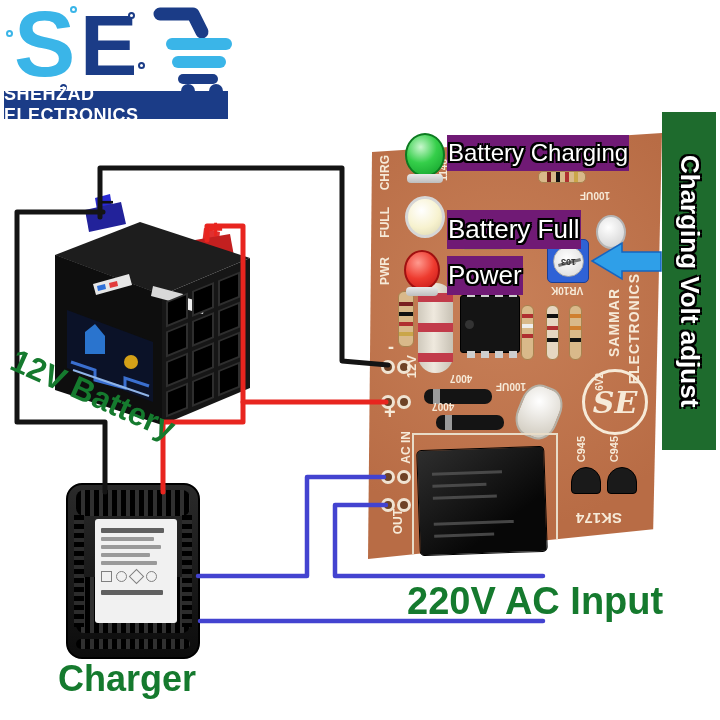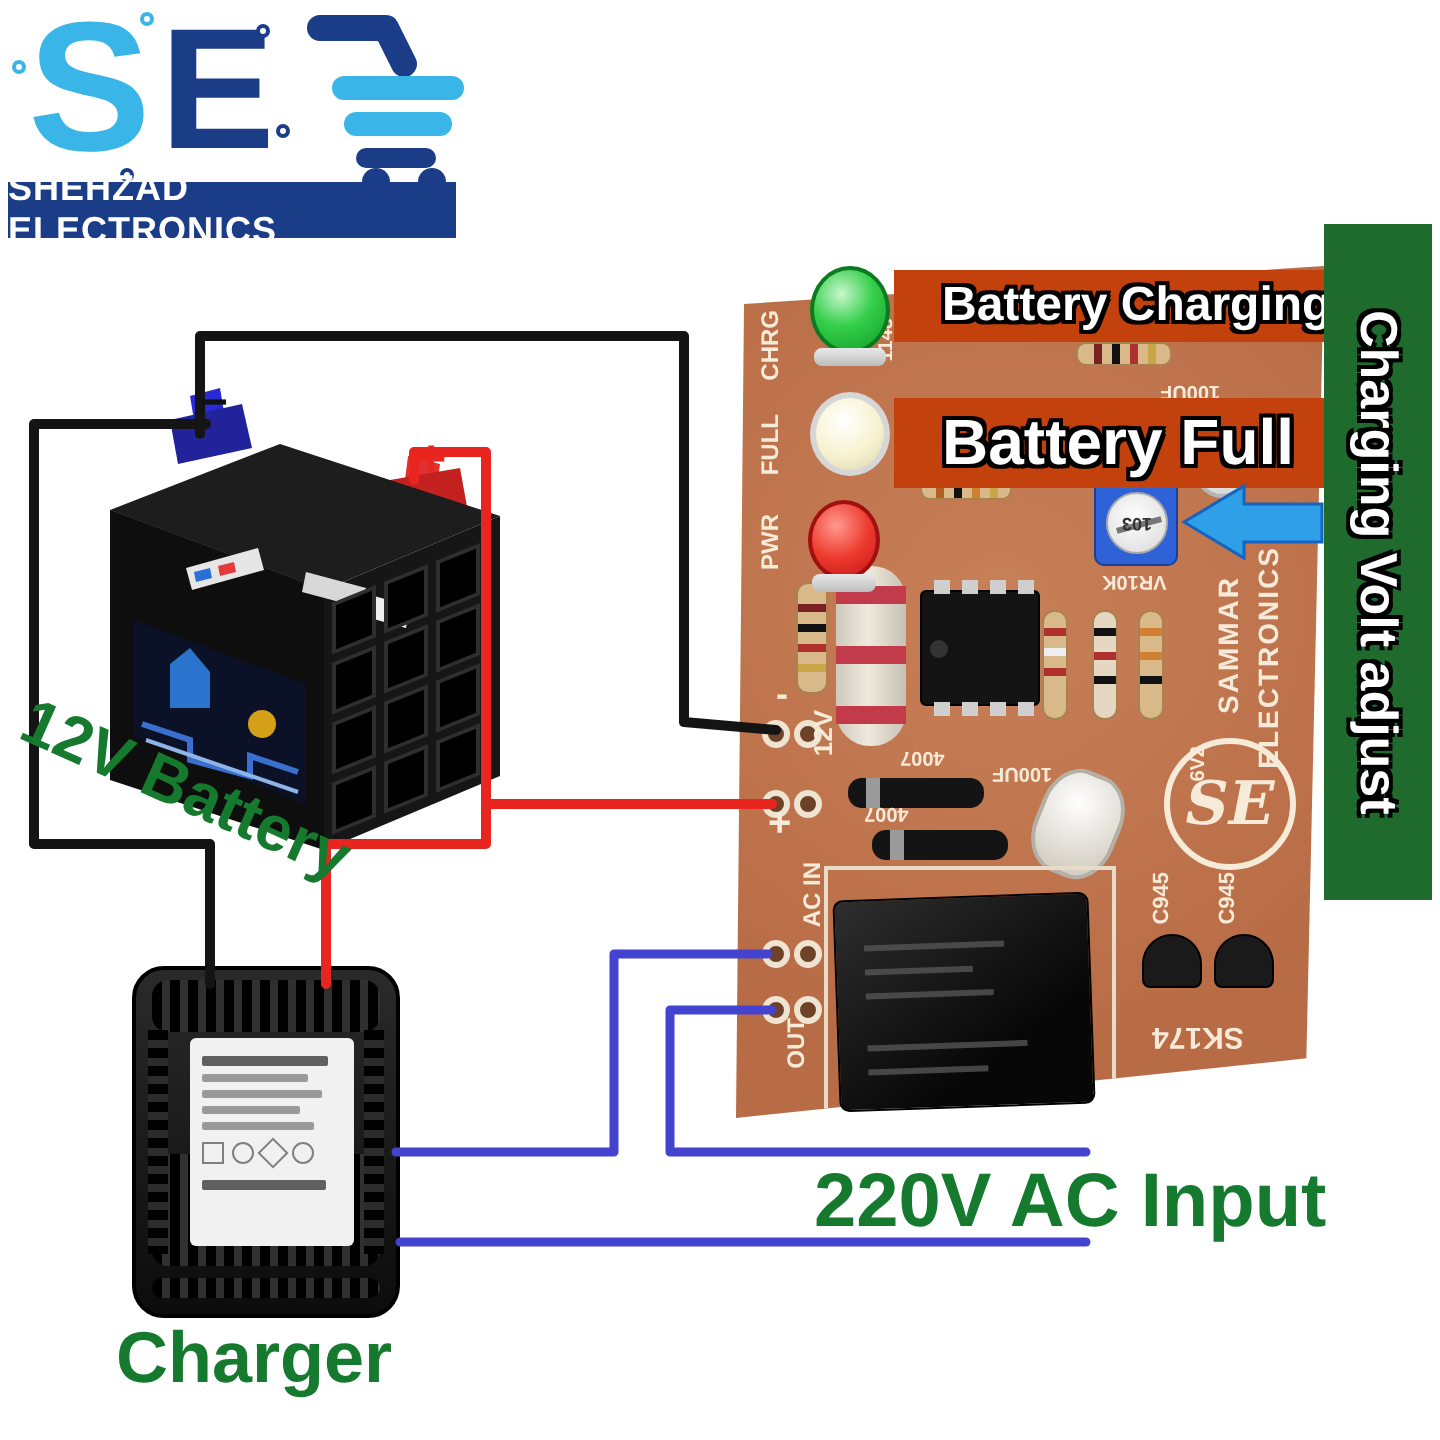--- a/index.html
+++ b/index.html
@@ -21,25 +21,25 @@
     font-size:46px; font-weight:800; color:#e64737;
     -webkit-text-stroke:1.6px #5f150d; letter-spacing:0; }
 
   
   .green-cap { position:absolute; font-weight:bold; color:#157a2e; z-index:10; white-space:nowrap; }
   #battery-caption { left:20px; top:342px; font-size:32px; transform:rotate(24deg); transform-origin:left top; }
   #charger-caption { left:58px; top:658px; font-size:36px; }
   #ac-input-caption { left:407px; top:580px; font-size:38px; }
 
   
-  .glabel { position:absolute; background:#c2410c; color:#fff; font-weight:bold;
-    font-size:24px; padding:4px 24px; z-index:10; white-space:nowrap;
+  .glabel { position:absolute; background:#701a75; color:#fff; font-weight:normal;
+    font-size:24px; padding:4px 1px; z-index:10; white-space:nowrap;
     text-shadow:-2px -2px 0 #000,2px -2px 0 #000,-2px 2px 0 #000,2px 2px 0 #000,0 2px 0 #000,0 -2px 0 #000,2px 0 0 #000,-2px 0 0 #000; }
   #lbl-charging { left:447px; top:135px; }
-  #lbl-full { left:447px; top:199px; font-size:32px; }
+  #lbl-full { left:447px; top:210px; font-size:26px; }
   #lbl-power { left:447px; top:256px; font-size:26px; }
   #volt-banner { position:absolute; left:662px; top:112px; width:54px; height:338px;
     background:#1e6b2d; z-index:10; display:flex; align-items:center; justify-content:center; }
   #volt-banner span { writing-mode:vertical-rl; color:#fff; font-weight:bold; font-size:26px;
     text-shadow:-2px -2px 0 #000,2px -2px 0 #000,-2px 2px 0 #000,2px 2px 0 #000; }
 
   
   #pcb { position:absolute; left:368px; top:133px; width:294px; height:426px; z-index:2;
     background:radial-gradient(circle at 45% 40%, #c88058, #b86c45 75%);
     clip-path:polygon(4px 19px, 100% 0, 97% 93%, 0 100%); }
@@ -352,20 +352,21 @@
       <polyline points="207,240 207,226 243,226 243,422 163,422 163,492" stroke="#e8251f" stroke-width="5"></polyline>
       <polyline points="243,402 386,402" stroke="#e8251f" stroke-width="5"></polyline>
       <polyline points="198,576 307,576 307,477 384,477" stroke="#4343d0" stroke-width="4.5"></polyline>
       <polyline points="386,505 335,505 335,576 543,576" stroke="#4343d0" stroke-width="4.5"></polyline>
       <polyline points="200,621 543,621" stroke="#4343d0" stroke-width="4.5"></polyline>
     </g>
   </svg>
 
   <div class="glabel" id="lbl-charging">Battery Charging</div>
   <div class="glabel" id="lbl-full">Battery Full</div>
+  <div class="glabel" id="lbl-power">Power</div>
   <div id="volt-banner">
     <span>Charging Volt adjust</span>
   </div>
   <svg id="arrow" width="720" height="720" viewBox="0 0 720 720">
     <polygon points="592,261 622,243 622,252 661,252 661,271 622,271 622,279" fill="#2f9fe8" stroke="#1565c0" stroke-width="1.5"></polygon>
   </svg>
   <div class="green-cap" id="ac-input-caption">220V AC Input</div>
 
 </div>
 

